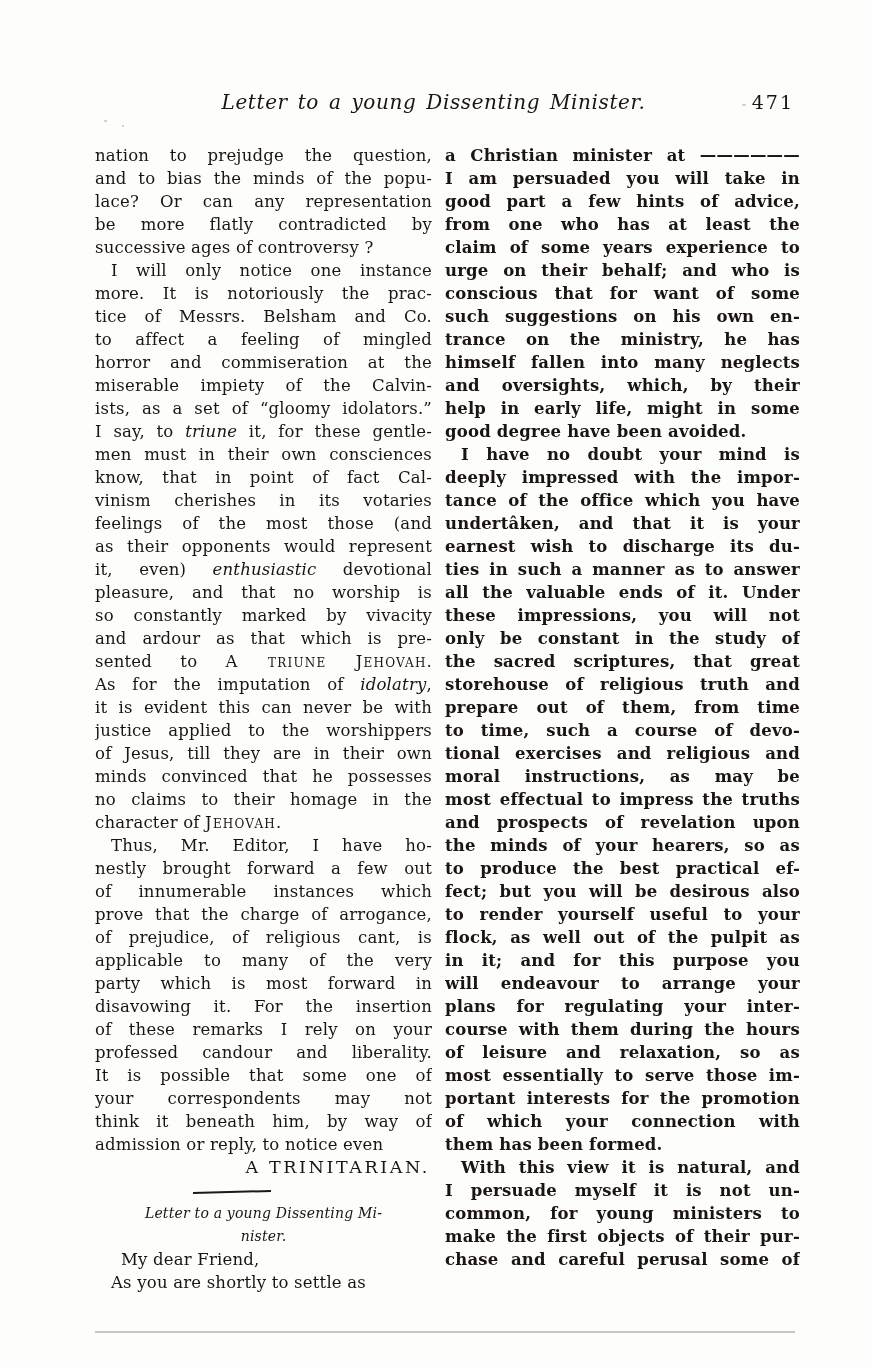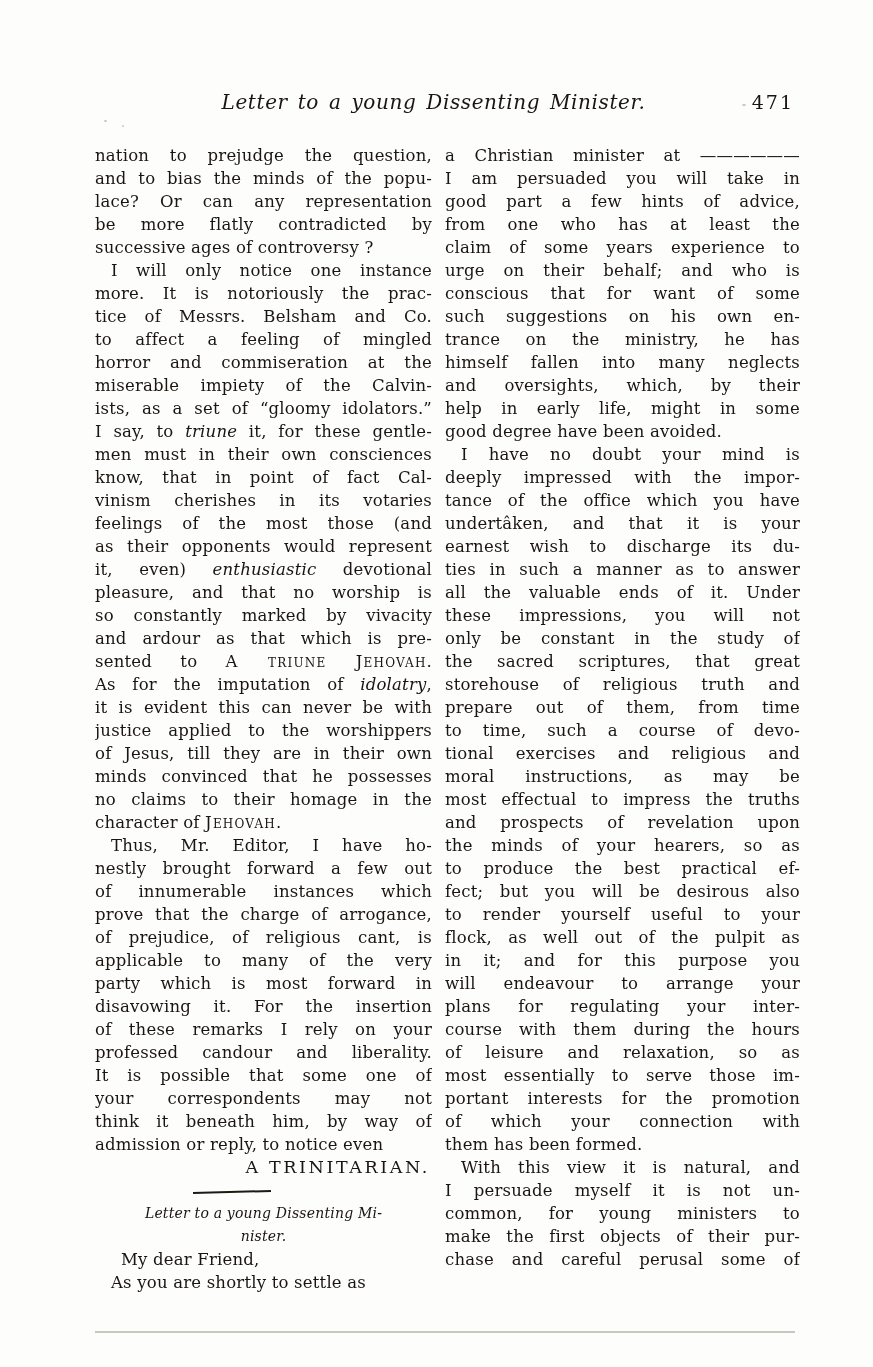--- a/index.html
+++ b/index.html
@@ -21,21 +21,21 @@
     font-style: italic;
     font-size: 20px;
     letter-spacing: 0.6px;
     word-spacing: 3px;
   }
   .page-number { position: absolute; right: 6px; top: 1px; font-size: 19px; letter-spacing: 2px; }
 
   
   .text-block { position: absolute; top: 144px; left: 95px; width: 707px; display: flex; gap: 13px; }
   .col-left  { width: 337px; }
-  .col-right { width: 355px; }
+  .col-right { width: 355px; font-weight: bold; }
 
   .line {
     height: 23px; line-height: 23px;
     font-size: 16.5px;
     letter-spacing: 0.2px;
     overflow: hidden;
     text-align: justify; text-align-last: justify;
     white-space: normal;
   }
   .a-l { text-align: left;   text-align-last: left; }

